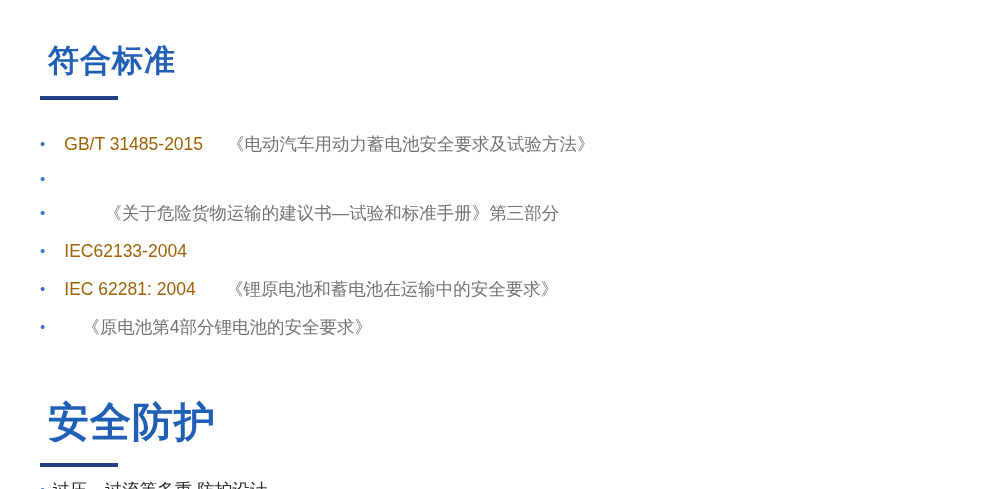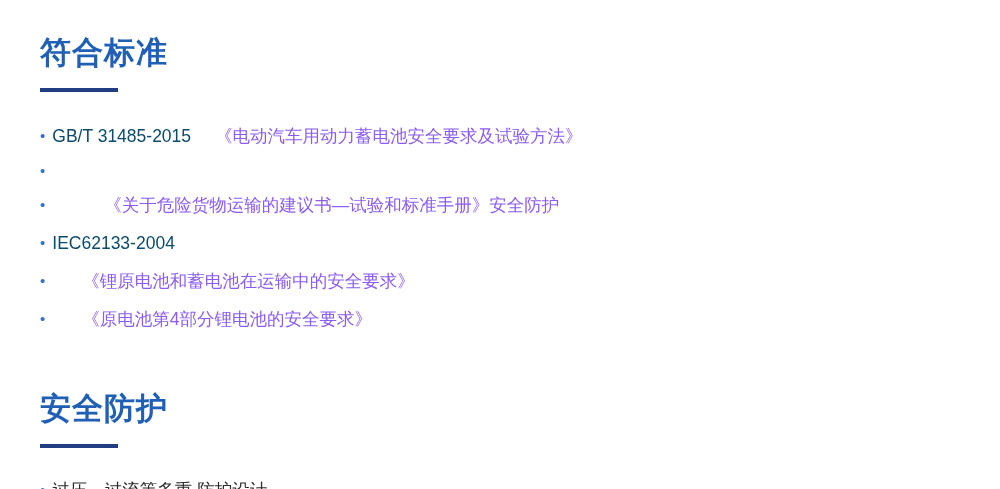--- a/index.html
+++ b/index.html
@@ -26,21 +26,21 @@
   .section {
     position: relative;
   }
 
   .section-heading {
     font-size: 31px;
     font-weight: bold;
     color: #1f5fb5;
     letter-spacing: 1px;
     line-height: 1.1;
-    margin: 0;
+    margin: 8px;
     padding: 0;
     white-space: nowrap;
   }
 
   .heading-rule {
     width: 78px;
     height: 4px;
     background: #1f3f82;
     margin-top: 18px;
   }
@@ -70,36 +70,37 @@
     color: #3a6fc4;
     font-size: 15px;
     margin-right: 7px;
     line-height: 1;
     position: relative;
     top: -1px;
   }
 
   .std-code {
     display: inline-block;
-    color: #0c4a6e;
+    color: #a16207;
+    margin-left: 12px;
   }
 
   .std-title {
     display: inline-block;
-    color: #8b5cf6;
+    color: #737373;
   }
 
   .section-2 {
     position: absolute;
     left: 40px;
     top: 392px;
   }
 
   .section-2 .section-heading {
-    font-size: 31px;
+    font-size: 41px;
   }
 
   .section-2 .heading-rule {
     margin-top: 18px;
   }
 
   .clipped-row {
     position: absolute;
     left: 40px;
     top: 478px;
@@ -128,29 +129,30 @@
         <span style="display:inline-block;width:24px"></span>
         <span class="std-title">《电动汽车用动力蓄电池安全要求及试验方法》</span>
       </li>
       <li class="list-item">
         <span class="bullet">•</span>
         <span style="display:inline-block;width:42px"></span>
       </li>
       <li class="list-item">
         <span class="bullet">•</span>
         <span style="display:inline-block;width:52px"></span>
-        <span class="std-title">《关于危险货物运输的建议书—试验和标准手册》安全防护</span>
+        <span class="std-title">《关于危险货物运输的建议书—试验和标准手册》第三部分</span>
       </li>
       <li class="list-item">
         <span class="bullet">•</span>
         <span class="std-code">IEC62133-2004</span>
         <span style="display:inline-block;width:44px"></span>
       </li>
       <li class="list-item">
         <span class="bullet">•</span>
+        <span class="std-code">IEC 62281: 2004</span>
         <span style="display:inline-block;width:30px"></span>
         <span class="std-title">《锂原电池和蓄电池在运输中的安全要求》</span>
       </li>
       <li class="list-item">
         <span class="bullet">•</span>
         <span style="display:inline-block;width:30px"></span>
         <span class="std-title">《原电池第4部分锂电池的安全要求》</span>
       </li>
     </ul>
   </div>

